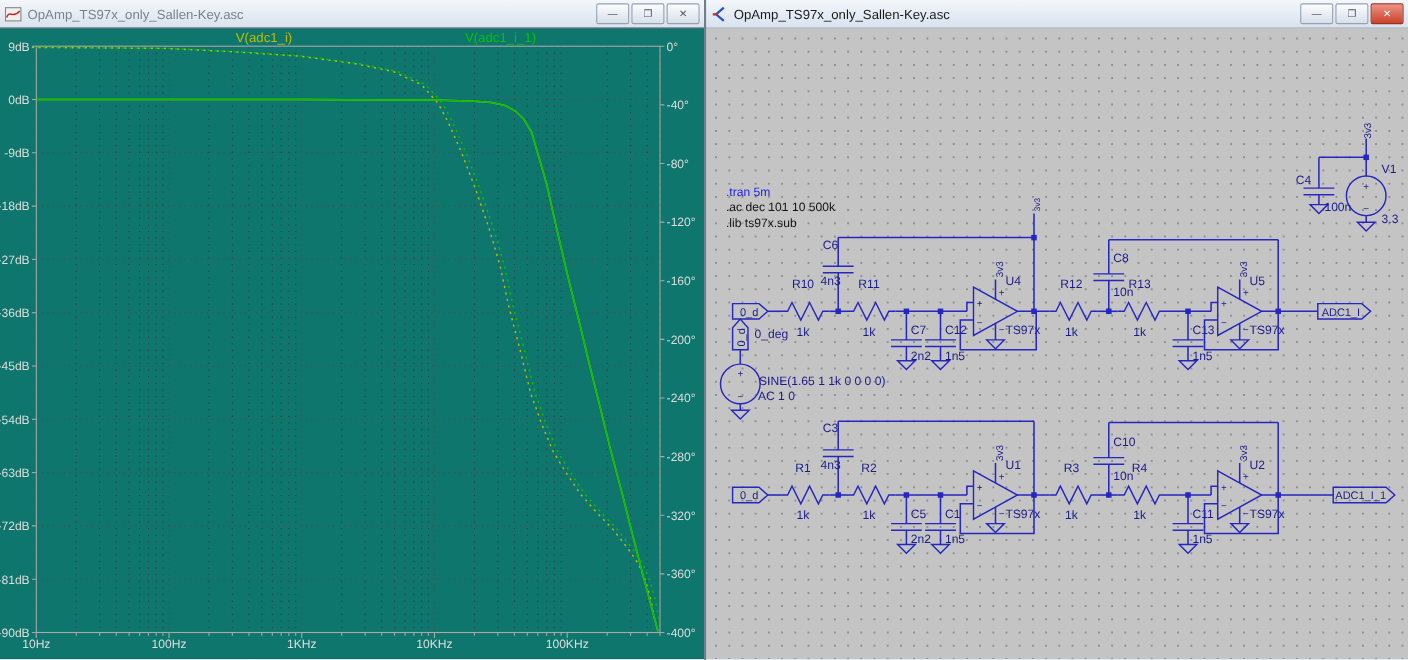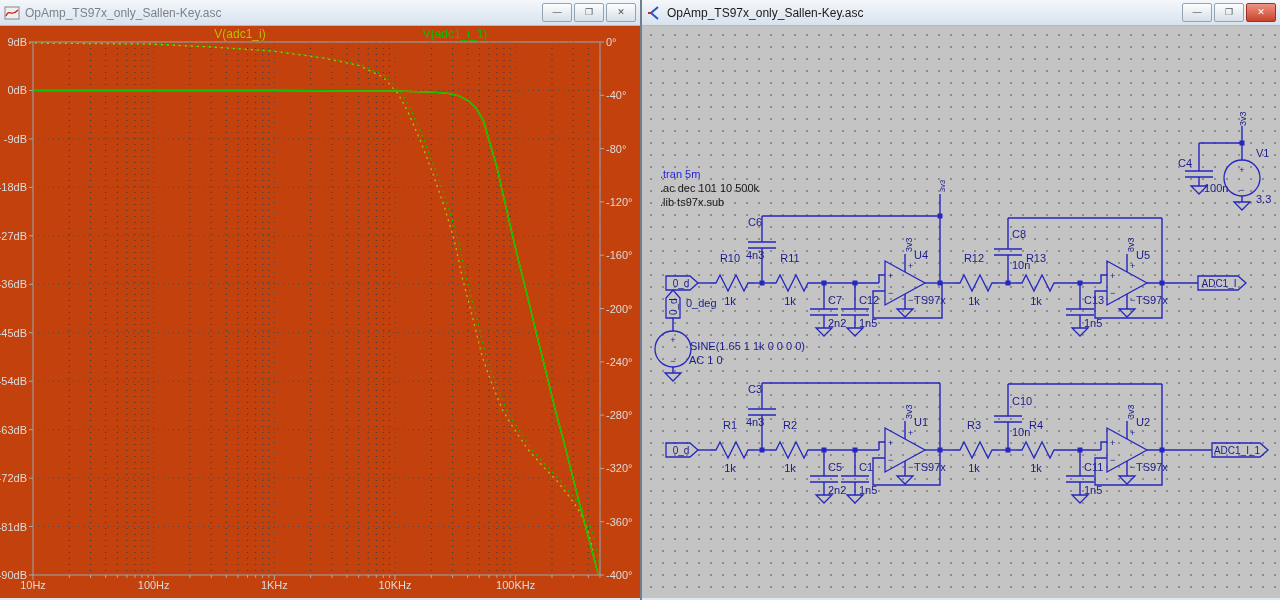--- a/index.html
+++ b/index.html
@@ -11,21 +11,21 @@
     background:linear-gradient(#f4f7fb,#d8e2ee);border-bottom:1px solid #aebbc8;}
   .wtitle{font-size:12px;flex:1;white-space:nowrap;overflow:hidden;}
   #win-plot .wtitle{color:#7d8288;}
   #win-sch .wtitle{color:#1b1b1b;}
   .wicon{width:16px;height:16px;flex:0 0 16px;}
   .wbtns{display:flex;gap:2px;align-items:center;}
   .wbtn{width:28px;height:17px;border:1px solid #93a3b3;border-radius:2px;
     background:linear-gradient(#fcfdfe,#d7dfe8);display:flex;align-items:center;justify-content:center;
     font-size:9px;color:#4a5560;line-height:1;}
   .wbtn.close-red{background:linear-gradient(#ef9385,#c8432b);border-color:#9c3322;color:#fff;}
-  .plot-area{flex:1;background:#c2410c;position:relative;}
+  .plot-area{flex:1;background:#0f766e;position:relative;}
   .win-bottom{flex:0 0 9px;background:linear-gradient(#e2ebf4,#c2d4e5);}
   .sch-area{flex:1;position:relative;background-color:#c4c4c4;
     background-image:radial-gradient(#8d8d8d 0.9px, transparent 1px);
     background-size:12px 12px;background-position:3px 3px;}
   svg text{font-family:"Liberation Sans",sans-serif;}
   .axtxt{fill:#dcdcdc;font-size:11px;}
   .trlab{font-size:12px;}
   
   .w{stroke:#2626c0;stroke-width:1.4;fill:none;}
   .sym{stroke:#2626c0;stroke-width:1.3;fill:none;}

